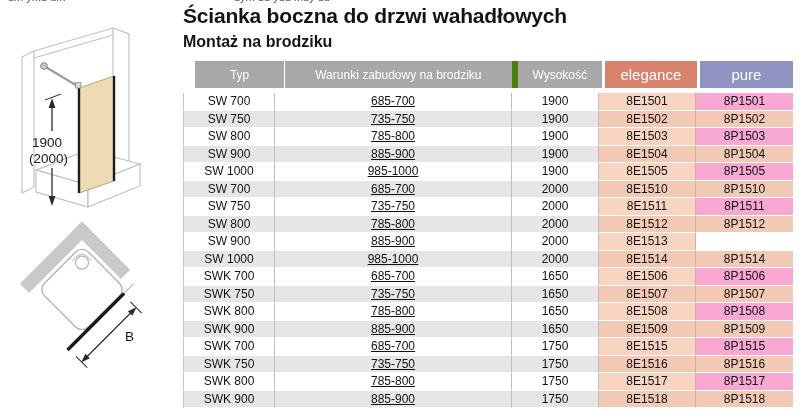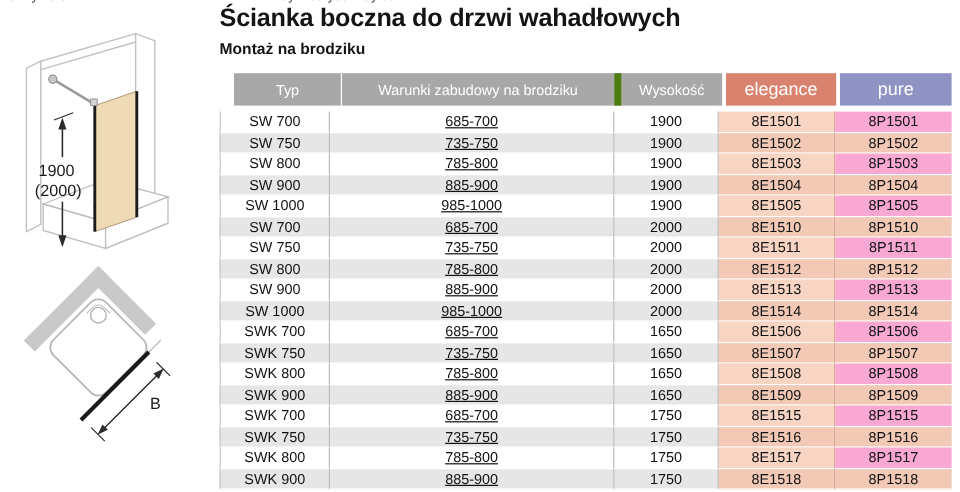--- a/index.html
+++ b/index.html
@@ -7,21 +7,21 @@
     width:800px;height:410px;position:relative;background:#ffffff;overflow:hidden;
     font-family:"Liberation Sans", sans-serif;color:#161616;
   }
   
   .topclip{position:absolute;top:0;left:2px;width:470px;height:5px;overflow:hidden;}
   .topclip span{position:absolute;top:-9px;font-size:11px;color:#4a4a4a;white-space:nowrap;}
   .topclip .f1{left:6px;}
   .topclip .f2{left:232px;}
 
   .title{position:absolute;left:183px;top:4px;font-size:21px;font-weight:bold;letter-spacing:-0.2px;color:#141414;}
-  .subtitle{position:absolute;left:183px;top:33px;font-size:13px;font-weight:bold;color:#141414;}
+  .subtitle{position:absolute;left:183px;top:33px;font-size:16px;font-weight:bold;color:#141414;}
 
   .ptable{position:absolute;left:183px;top:61px;width:610px;}
   .thead{display:flex;height:27px;padding-left:12px;}
   .th{display:flex;align-items:center;justify-content:center;background:#a8a8a9;color:#fff;font-size:12px;}
   .th.c-typ{width:92px;border-right:1px solid #fff;box-sizing:border-box;}
   .th.c-war{width:237px;border-right:6px solid #4d7c0f;box-sizing:border-box;}
   .th.c-wys{width:86px;}
   .hgap{width:3px;background:#fff;}
   .th.c-ele{width:94px;background:#d9826e;font-size:15px;}
   .th.c-pure{width:95px;background:#8e93c4;font-size:15px;}
@@ -184,21 +184,20 @@
     <div class="td c-wys">2000</div>
     <div class="td c-ele">8E1512</div>
     <div class="td c-pure">8P1512</div>
   </div>
 
   <div class="tr">
     <div class="td c-typ">SW 900</div>
     <div class="td c-war">885-900</div>
     <div class="td c-wys">2000</div>
     <div class="td c-ele">8E1513</div>
-    <div class="td c-pure">8P1513</div>
   </div>
 
   <div class="tr alt">
     <div class="td c-typ">SW 1000</div>
     <div class="td c-war">985-1000</div>
     <div class="td c-wys">2000</div>
     <div class="td c-ele">8E1514</div>
     <div class="td c-pure">8P1514</div>
   </div>
 

